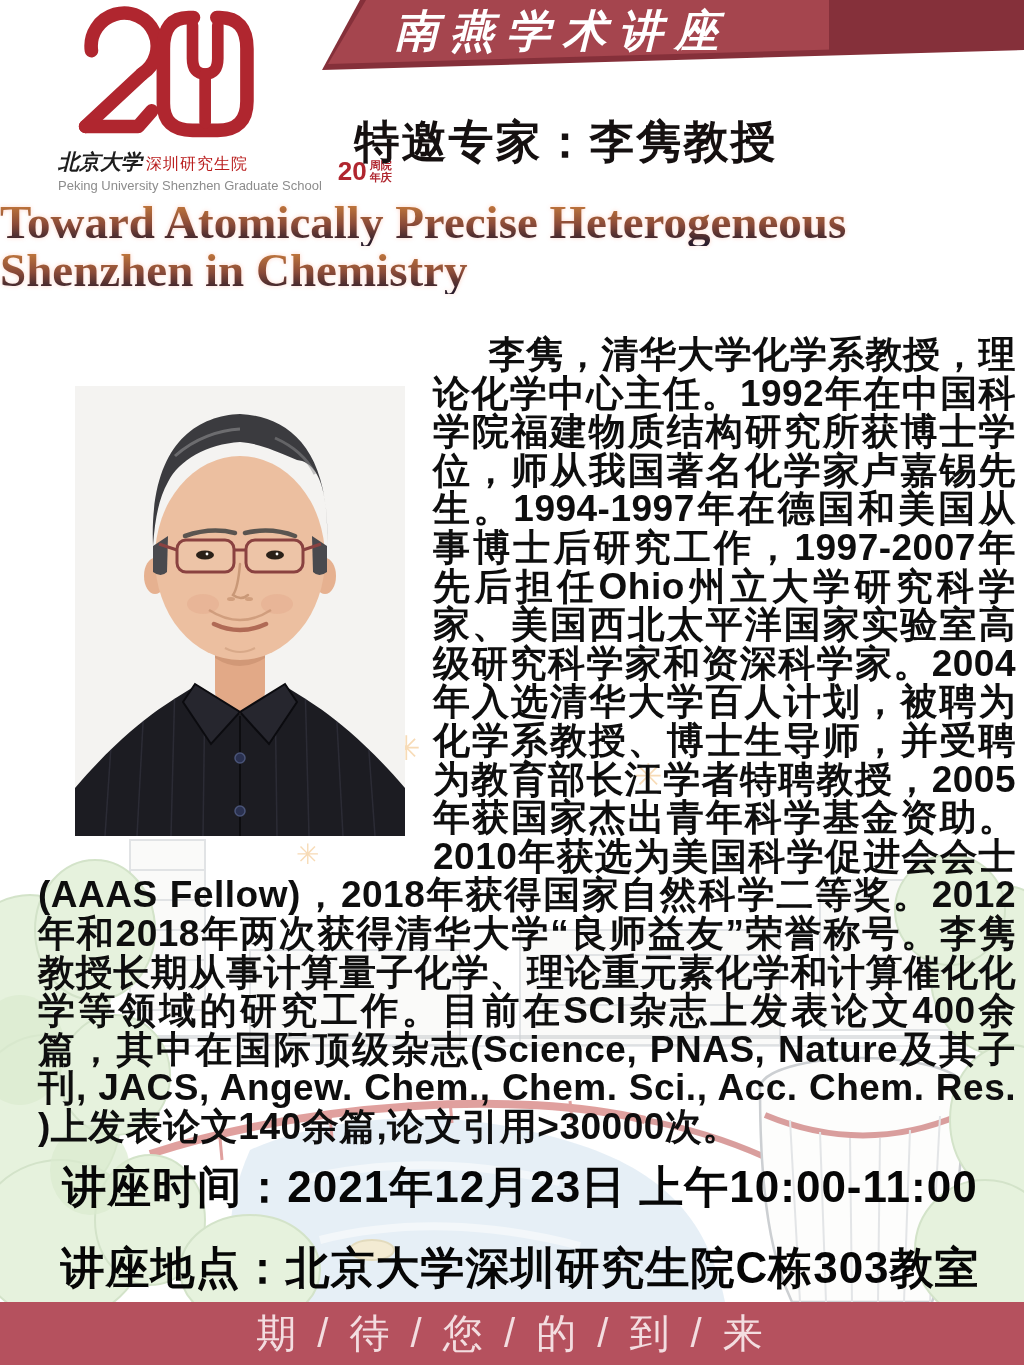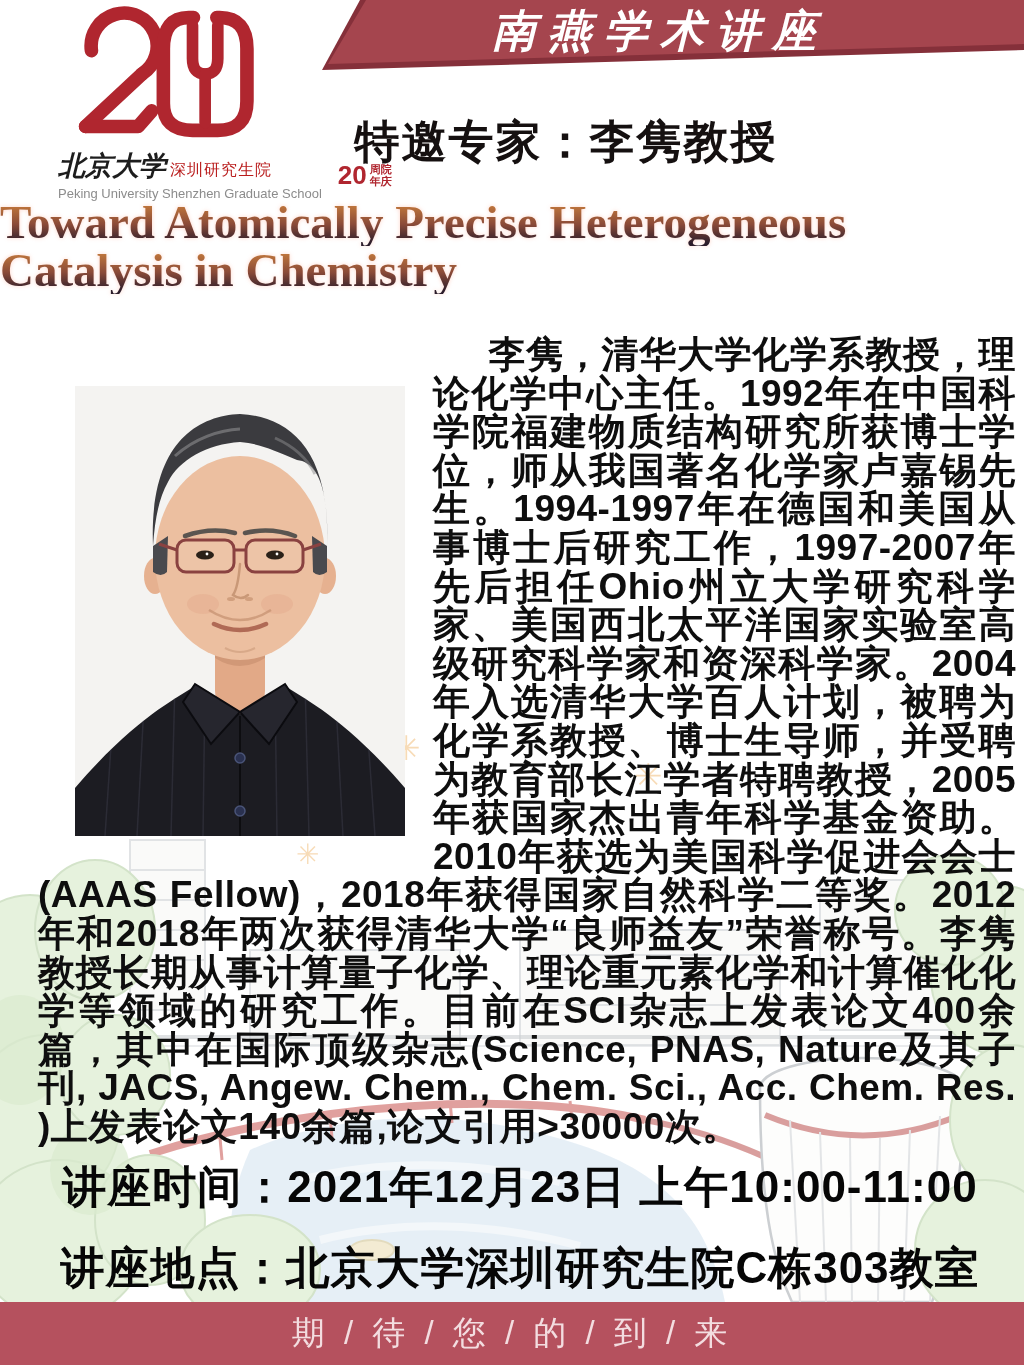--- a/index.html
+++ b/index.html
@@ -11,34 +11,34 @@
 
   
   .sparkle{position:absolute;z-index:1;color:#eeb060;opacity:.45;font-size:34px;}
   .sparkle.s1{left:392px;top:728px;}
   .sparkle.s2{left:634px;top:756px;}
   .sparkle.s3{left:296px;top:838px;font-size:28px;}
 
   
   .banner-shadow{position:absolute;left:0;top:0;width:1024px;height:74px;background:#85303a;z-index:2;
         clip-path:polygon(360px 0,1024px 0,1024px 50px,322px 70px);}
-  .banner{position:absolute;left:0;top:0;width:1024px;height:68px;background:#a5454e;z-index:3;
+  .banner{position:absolute;left:0;top:0;width:829px;height:68px;background:#a5454e;z-index:3;
         clip-path:polygon(366px 0,1024px 0,1024px 44px,328px 64px);}
   .banner-text{position:absolute;left:0;right:0;top:2px;text-align:center;transform:translateX(148px);
         color:#ffffff;font-family:"DejaVu Serif","Liberation Serif",serif;font-style:italic;font-weight:700;
         font-size:44px;letter-spacing:12px;}
 
   
   .logo{position:absolute;left:40px;top:4px;width:330px;z-index:3;}
   .logo svg{display:block;margin-left:16px;}
   .logo-sub{display:flex;align-items:center;margin-top:6px;margin-left:18px;}
   .logo-names{display:flex;flex-direction:column;}
   .logo-cn{display:flex;align-items:baseline;white-space:nowrap;}
   .logo-cn .scripty{font-family:"DejaVu Serif","Liberation Serif",serif;font-style:italic;font-weight:700;
-        font-size:27px;color:#1d1d1d;margin-right:4px;}
+        font-size:21px;color:#1d1d1d;margin-right:4px;}
   .logo-cn .resty{font-size:16px;color:#b91c1c;letter-spacing:1px;}
   .logo-en{font-size:13px;color:#8c8c8c;margin-top:2px;white-space:nowrap;}
   .logo-div{width:1px;height:32px;background:#9a9a9a;margin:0 8px;}
   .logo-20s{font-size:26px;font-weight:700;color:#b0262f;line-height:30px;}
   .logo-anniv{display:flex;flex-direction:row;margin-left:3px;}
   .logo-anniv span{font-size:11px;color:#b0262f;line-height:12px;font-weight:700;}
 
   
   .expert{position:absolute;left:0;right:0;top:112px;text-align:center;transform:translateX(54px);
         font-size:45px;font-weight:700;color:#151010;letter-spacing:2px;z-index:3;}
@@ -58,21 +58,21 @@
         text-indent:1.5em;letter-spacing:.5px;text-align:justify;}
 
   
   .schedule{position:absolute;left:0;right:0;top:1158px;text-align:center;transform:translateX(8px);z-index:3;}
   .sched-line{font-size:44px;font-weight:700;color:#060606;letter-spacing:1px;}
   .sched-line + .sched-line{margin-top:22px;}
 
   
   .footer{position:absolute;left:0;top:1302px;width:1024px;height:63px;background:#b5515e;z-index:4;
         display:flex;align-items:center;justify-content:center;}
-  .footer span{color:#f3dde0;font-size:33px;letter-spacing:5px;font-weight:400;}
+  .footer span{color:#f3dde0;font-size:40px;letter-spacing:5px;font-weight:400;}
 </style>
 </head>
 <body>
 
 <div class="page">
 
   <div class="bg-art">
     <svg viewBox="0 0 1024 482" width="1024" height="482">
 
       <g stroke="#c5c9cd" stroke-width="2" fill="#f7f7f5">
@@ -181,21 +181,21 @@
         <span>周年</span>
         <span>院庆</span>
       </div>
     </div>
   </div>
 
   <div class="expert">特邀专家：李隽教授</div>
 
   <div class="title">
     <div class="t-line">Toward Atomically Precise Heterogeneous</div>
-    <div class="t-line">Catalysis in Chemistry</div>
+    <div class="t-line">Shenzhen in Chemistry</div>
   </div>
 
   <div class="content">
     <div class="portrait">
       <svg viewBox="0 0 330 450">
         <defs>
           <clipPath id="shirtClip">
             <path d="M0,450 V402 C60,332 102,312 120,300 L165,328 L210,300 C228,312 270,332 330,402 V450 Z"></path>
           </clipPath>
         </defs>

